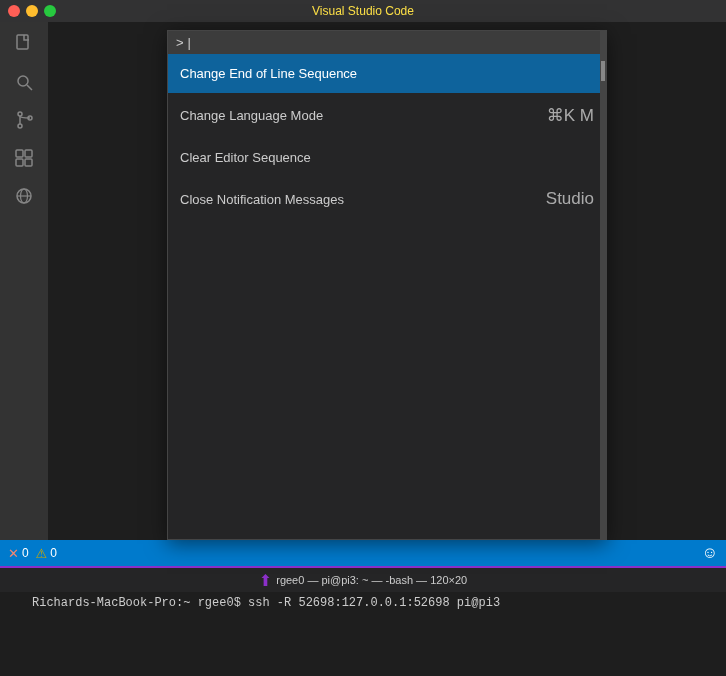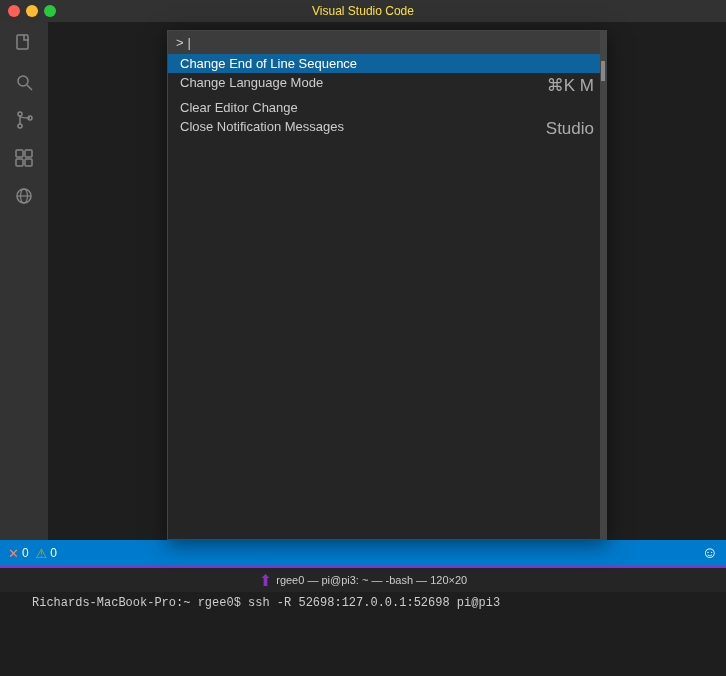--- a/index.html
+++ b/index.html
@@ -97,25 +97,25 @@
     .command-input-wrap {
       padding: 4px 8px;
       background: #3c3c3c;
       display: flex;
       align-items: center;
     }
     .command-list {
       list-style: none;
     }
     .command-item {
-      padding: 2px 12px;
+      padding: 12px 12px;
       font-size: 13px;
       color: #cccccc;
       display: flex;
-      align-items: flex-start;
+      align-items: center;
       justify-content: space-between;
       cursor: pointer;
     }
     .command-item.selected {
       background: #0e639c;
       color: #ffffff;
     }
     .command-item-shortcut {
       font-size: 17px;
       color: #cccccc;
@@ -284,21 +284,21 @@
         <ul class="command-list" data-interactable="false">
           <li class="command-item selected" data-interactable="true">
             <span data-interactable="false">Change End of Line Sequence</span>
             <span class="command-item-shortcut" data-interactable="false"></span>
           </li>
           <li class="command-item" data-interactable="true">
             <span data-interactable="false">Change Language Mode</span>
             <span class="command-item-shortcut" data-interactable="false">⌘K M</span>
           </li>
           <li class="command-item" data-interactable="true">
-            <span data-interactable="false">Clear Editor Change</span>
+            <span data-interactable="false">Clear Editor Sequence</span>
             <span class="command-item-shortcut" data-interactable="false"></span>
           </li>
           <li class="command-item" data-interactable="true">
             <span data-interactable="false">Close Notification Messages</span>
             <span class="command-item-shortcut" data-interactable="false">Studio</span>
           </li>
         </ul>
         <div class="palette-scroll" data-interactable="false">
           <div class="palette-scroll-thumb" data-interactable="false"></div>
         </div>

